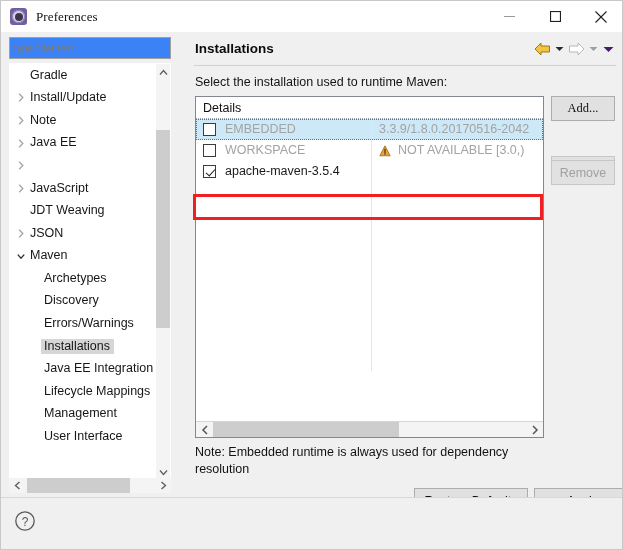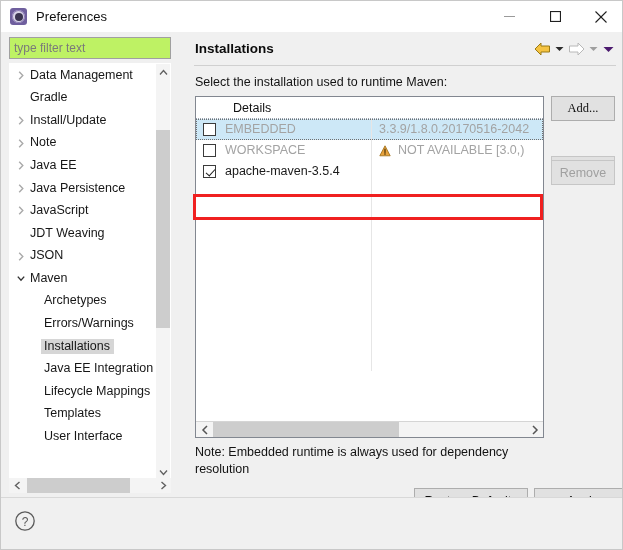--- a/index.html
+++ b/index.html
@@ -20,21 +20,21 @@
     overflow: hidden;
   }
 
   
   #titlebar {
     position: absolute; left: 0; top: 0;
     width: 623px; height: 31px;
     background: #ffffff;
     display: flex; align-items: center;
   }
-  #title-left { display: flex; align-items: center; padding-left: 9px; flex: 1; }
+  #title-left { display: flex; align-items: center; padding-left: 9px; flex: 1; font-family: Liberation Serif, serif; }
   .app-icon {
     width: 17px; height: 17px;
     position: relative;
     background: #ffffff;
     margin-right: 9px;
     flex: 0 0 auto;
   }
   .app-icon .gear-outer {
     position: absolute; left: 0; top: 0;
     width: 17px; height: 17px;
@@ -69,23 +69,23 @@
   .win-btn svg { display: block; }
 
   
   #filter-wrap {
     position: absolute; left: 8px; top: 36px;
     width: 162px; height: 22px;
   }
   #filter-input {
     width: 162px; height: 22px;
     border: 1px solid #a0a0a0;
-    background: #bef264;
+    background: #3b82f6;
     font-family: "Liberation Sans", sans-serif;
-    font-size: 12px;
+    font-size: 10px;
     color: #111;
     padding: 0 4px;
     outline: none;
   }
   #filter-input::placeholder { color: #7a7a7a; opacity: 1; }
 
   #tree-wrap {
     position: absolute; left: 8px; top: 62px;
     width: 162px; height: 416px;
     background: #ffffff;
@@ -210,21 +210,21 @@
     background: #ffffff;
   }
   .th {
     font-size: 12.5px;
     color: #101010;
     display: flex; align-items: center;
     padding-left: 7px;
     height: 21px;
   }
   .th.c1 { width: 176px; border-right: 1px solid #d4d4d4; }
-  .th.c2 { flex: 1; margin-left: 30px; }
+  .th.c2 { flex: 1; }
 
   #table-body { position: relative; background: #ffffff; }
   .trow {
     display: flex;
     height: 21px;
     align-items: center;
     position: relative;
   }
   .trow .cell1 {
     width: 176px;
@@ -385,108 +385,102 @@
     </div>
   </div>
 
   <div id="filter-wrap">
     <input id="filter-input" type="text" placeholder="type filter text" style="">
   </div>
 
   <div id="tree-wrap">
     <div id="tree-scroll-area">
         <div class="tree-item lvl0">
+          <span class="twisty"></span>
+          <span class="tlabel">Gradle</span>
+        </div>
+        <div class="tree-item lvl0">
           <span class="twisty">
             <svg width="8" height="9" viewBox="0 0 8 9">
               <path d="M2.2 0.8 L5.8 4.5 L2.2 8.2" fill="none" stroke="#a9a9a9" stroke-width="1.4"></path>
             </svg>
           </span>
-          <span class="tlabel">Data Management</span>
-        </div>
-        <div class="tree-item lvl0">
-          <span class="twisty"></span>
-          <span class="tlabel">Gradle</span>
+          <span class="tlabel">Install/Update</span>
         </div>
         <div class="tree-item lvl0">
           <span class="twisty">
             <svg width="8" height="9" viewBox="0 0 8 9">
               <path d="M2.2 0.8 L5.8 4.5 L2.2 8.2" fill="none" stroke="#a9a9a9" stroke-width="1.4"></path>
             </svg>
           </span>
-          <span class="tlabel">Install/Update</span>
+          <span class="tlabel">Note</span>
         </div>
         <div class="tree-item lvl0">
           <span class="twisty">
             <svg width="8" height="9" viewBox="0 0 8 9">
               <path d="M2.2 0.8 L5.8 4.5 L2.2 8.2" fill="none" stroke="#a9a9a9" stroke-width="1.4"></path>
             </svg>
           </span>
-          <span class="tlabel">Note</span>
+          <span class="tlabel">Java EE</span>
         </div>
         <div class="tree-item lvl0">
           <span class="twisty">
             <svg width="8" height="9" viewBox="0 0 8 9">
               <path d="M2.2 0.8 L5.8 4.5 L2.2 8.2" fill="none" stroke="#a9a9a9" stroke-width="1.4"></path>
             </svg>
           </span>
-          <span class="tlabel">Java EE</span>
         </div>
         <div class="tree-item lvl0">
           <span class="twisty">
             <svg width="8" height="9" viewBox="0 0 8 9">
               <path d="M2.2 0.8 L5.8 4.5 L2.2 8.2" fill="none" stroke="#a9a9a9" stroke-width="1.4"></path>
             </svg>
           </span>
-          <span class="tlabel">Java Persistence</span>
+          <span class="tlabel">JavaScript</span>
+        </div>
+        <div class="tree-item lvl0">
+          <span class="twisty"></span>
+          <span class="tlabel">JDT Weaving</span>
         </div>
         <div class="tree-item lvl0">
           <span class="twisty">
             <svg width="8" height="9" viewBox="0 0 8 9">
               <path d="M2.2 0.8 L5.8 4.5 L2.2 8.2" fill="none" stroke="#a9a9a9" stroke-width="1.4"></path>
             </svg>
           </span>
-          <span class="tlabel">JavaScript</span>
-        </div>
-        <div class="tree-item lvl0">
-          <span class="twisty"></span>
-          <span class="tlabel">JDT Weaving</span>
-        </div>
-        <div class="tree-item lvl0">
-          <span class="twisty">
-            <svg width="8" height="9" viewBox="0 0 8 9">
-              <path d="M2.2 0.8 L5.8 4.5 L2.2 8.2" fill="none" stroke="#a9a9a9" stroke-width="1.4"></path>
-            </svg>
-          </span>
           <span class="tlabel">JSON</span>
         </div>
         <div class="tree-item lvl0">
           <span class="twisty">
             <svg width="8" height="9" viewBox="0 0 8 9">
               <path d="M0.8 2.6 L4 6.2 L7.2 2.6" fill="none" stroke="#333" stroke-width="1.4"></path>
             </svg>
           </span>
           <span class="tlabel">Maven</span>
         </div>
         <div class="tree-item lvl1">
           <span class="tlabel">Archetypes</span>
         </div>
         <div class="tree-item lvl1">
+          <span class="tlabel">Discovery</span>
+        </div>
+        <div class="tree-item lvl1">
           <span class="tlabel">Errors/Warnings</span>
         </div>
         <div class="tree-item lvl1 selected">
           <span class="tlabel">Installations</span>
         </div>
         <div class="tree-item lvl1">
           <span class="tlabel">Java EE Integration</span>
         </div>
         <div class="tree-item lvl1">
           <span class="tlabel">Lifecycle Mappings</span>
         </div>
         <div class="tree-item lvl1">
-          <span class="tlabel">Templates</span>
+          <span class="tlabel">Management</span>
         </div>
         <div class="tree-item lvl1">
           <span class="tlabel">User Interface</span>
         </div>
       </div>
 
     <div id="tree-vscroll">
       <div class="arrow-btn">
         <svg width="9" height="7" viewBox="0 0 9 7">
             <path d="M1 5.5 L4.5 1.5 L8 5.5" fill="none" stroke="#606060" stroke-width="1.3"></path>

